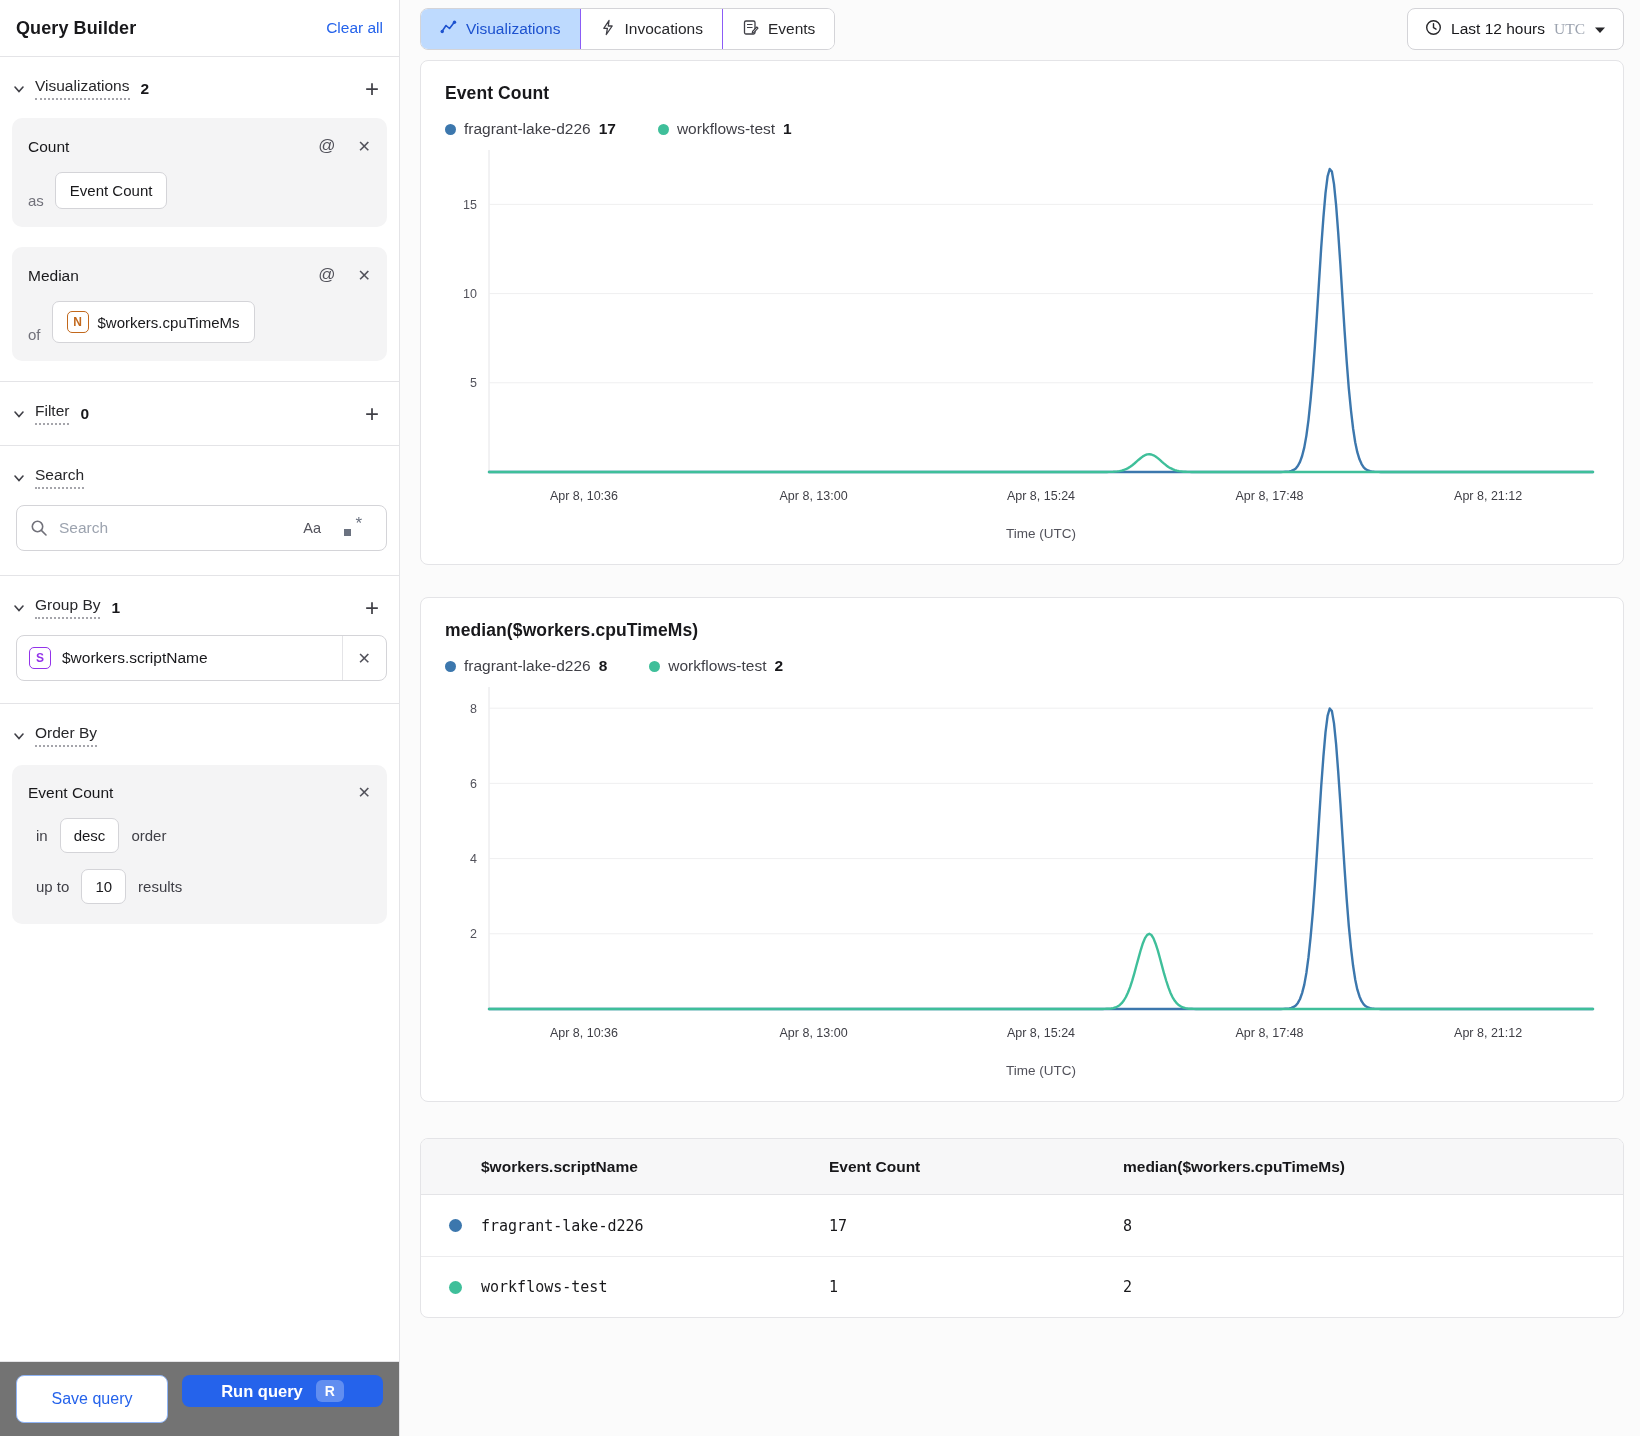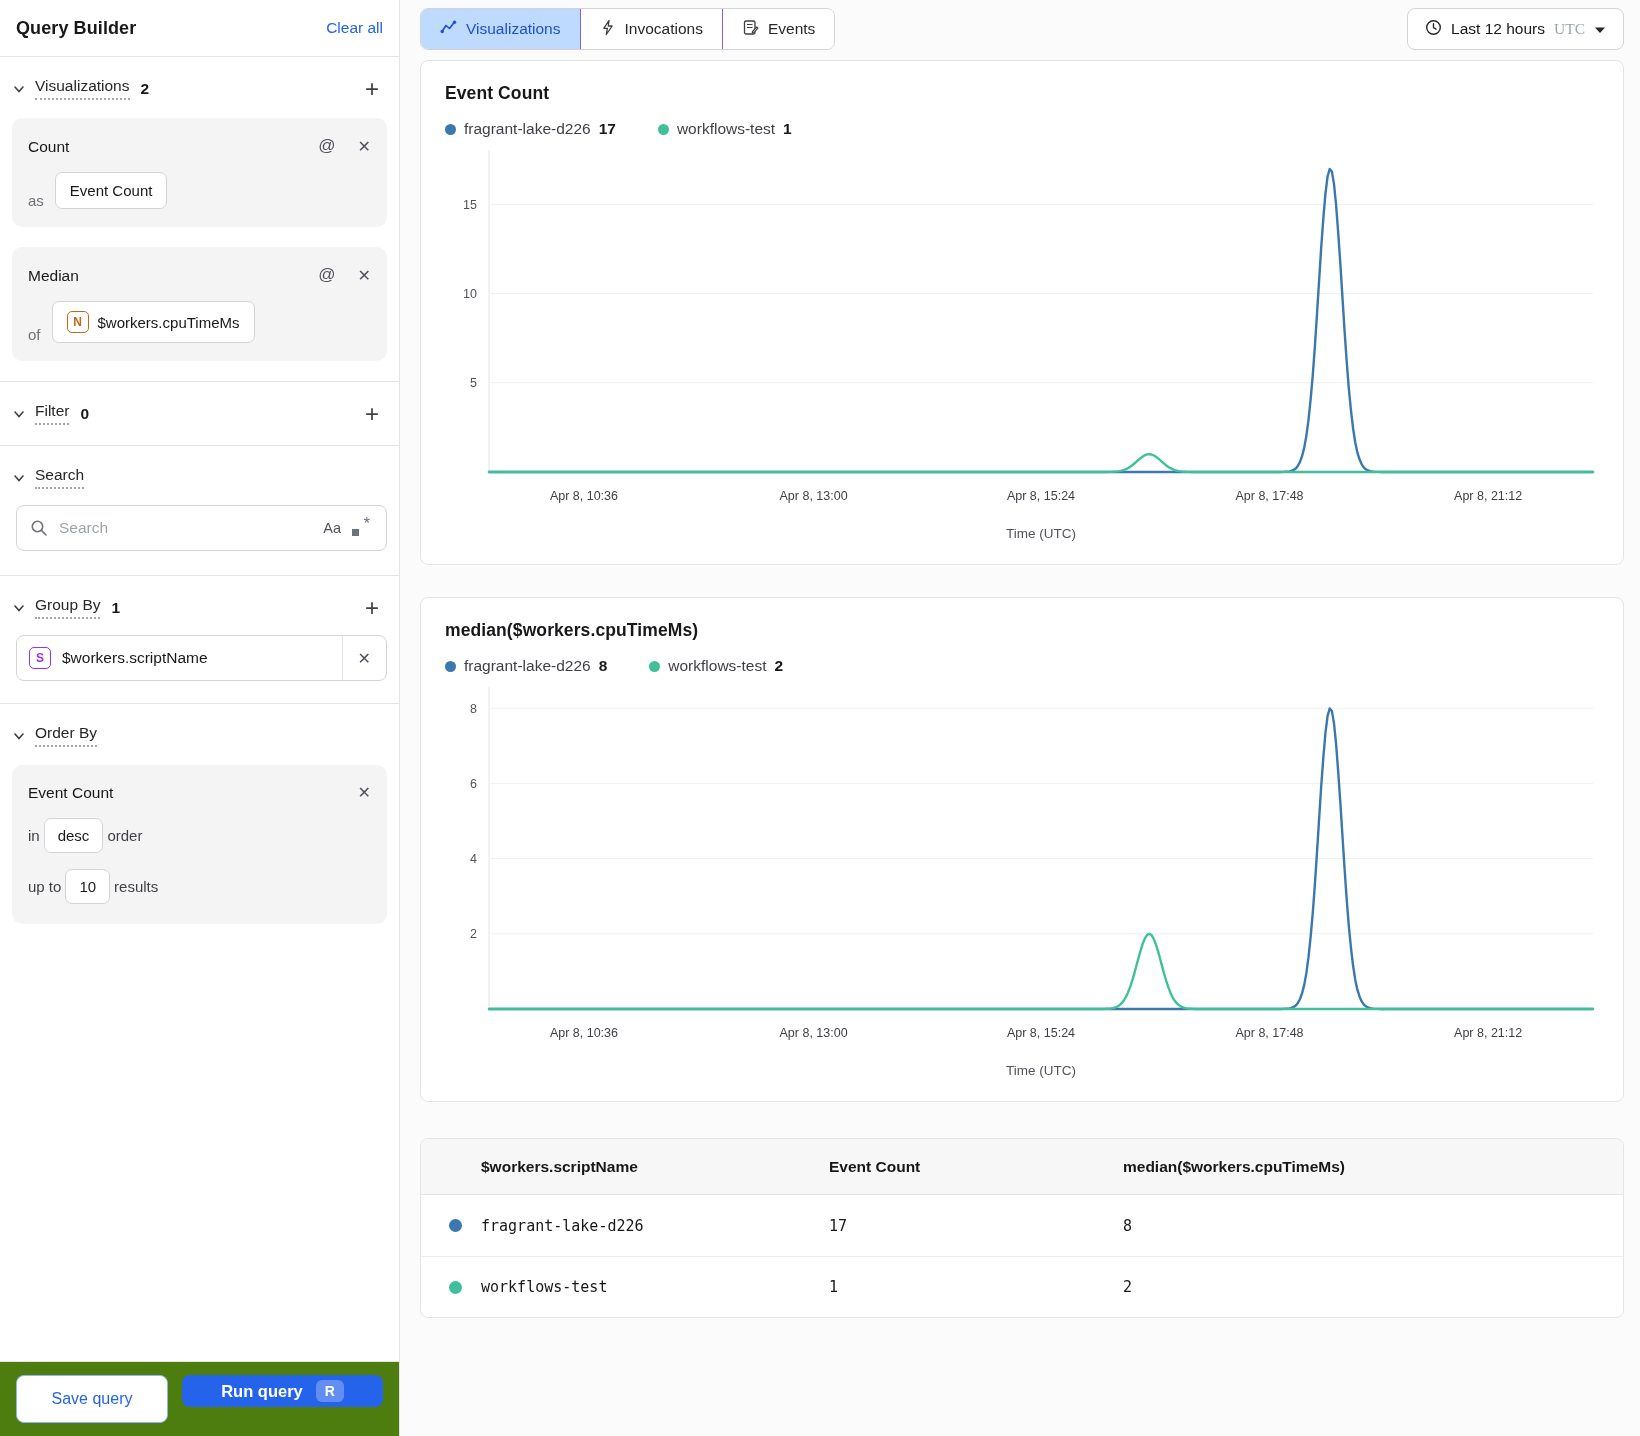--- a/index.html
+++ b/index.html
@@ -33,38 +33,38 @@
   .muted-kw { font-size:15px; color:#71717a; }
   .white-box { background:#fff; border:1px solid #d4d4d8; border-radius:7px; padding:9px 14px; font-size:15px; display:flex; align-items:center; gap:9px; }
   .field-icon { width:22px; height:22px; border-radius:5px; border:1.5px solid; display:flex; align-items:center; justify-content:center; font-size:12px; font-weight:700; flex:0 0 auto; }
   .field-icon.n { color:#c2681c; border-color:#c2681c; }
   .field-icon.s { color:#9333ea; border-color:#9333ea; }
 
   .search-wrap { margin:2px 12px 24px 16px; position:relative; }
   .search-input { width:100%; height:46px; border:1px solid #d4d4d8; border-radius:8px; padding:0 82px 0 42px; font-size:15.5px; font-family:inherit; color:#18181b; background:#fff; outline:none; }
   .search-input::placeholder { color:#9ca3af; }
   .search-mag { position:absolute; left:14px; top:14px; }
-  .search-icons { position:absolute; right:18px; top:0; height:46px; display:flex; align-items:center; gap:10px; }
+  .search-icons { position:absolute; right:26px; top:0; height:46px; display:flex; align-items:center; gap:22px; }
   .aa-icon { font-size:14.5px; color:#52525b; cursor:pointer; }
   .regex-icon { position:relative; width:18px; height:18px; cursor:pointer; }
   .regex-icon .sq { position:absolute; left:1px; bottom:1px; width:7px; height:7px; background:#6b7280; }
   .regex-icon .ast { position:absolute; right:-1px; top:-5px; font-size:17px; color:#6b7280; }
 
   .group-pill { margin:2px 12px 22px 16px; background:#fff; border:1px solid #d4d4d8; border-radius:8px; height:46px; display:flex; align-items:center; padding-left:12px; }
   .group-pill .name { font-size:15.5px; margin-left:11px; }
   .vdiv { width:1px; align-self:stretch; background:#e4e4e7; }
   .pill-x { padding:0 15px; font-size:16px; color:#52525b; cursor:pointer; }
 
   .order-card { background:#f4f4f5; border-radius:10px; margin:4px 12px 20px; padding:18px 16px 20px; }
   .order-head { display:flex; align-items:center; }
   .order-field { font-size:15.5px; }
-  .order-row { margin-top:16px; display:flex; align-items:center; gap:4px; font-size:15px; color:#3f3f46; }
+  .order-row { margin-top:16px; display:flex; align-items:center; gap:12px; font-size:15px; color:#3f3f46;margin-left:8px; }
   .mini-box { background:#fff; border:1px solid #d4d4d8; border-radius:7px; padding:8px 13px; font-size:15px; color:#18181b; }
 
-  .sb-footer { flex:0 0 auto; border-top:1px solid #e4e4e7; background:#4d7c0f; padding:13px 16px; display:flex; gap:14px; }
+  .sb-footer { flex:0 0 auto; border-top:1px solid #e4e4e7; background:#737373; padding:13px 16px; display:flex; gap:14px; }
   .btn-save { flex:0 0 152px; height:48px; background:#fff; border:1px solid #8fb4f5; border-radius:8px; color:#2563eb; font-size:16px; font-weight:500; font-family:inherit; cursor:pointer; }
   .btn-run { flex:1 1 auto; height:32px; background:#2563eb; border:none; border-radius:8px; color:#fff; font-size:16.5px; font-weight:600; font-family:inherit; cursor:pointer; display:flex; align-items:center; justify-content:center; gap:13px; }
   .kbd { background:rgba(255,255,255,.28); border-radius:6px; padding:3px 9px; font-size:14px; font-weight:600; }
 
   
   .main { flex:1 1 auto; background:#fbfbfb; padding:8px 16px 0 20px; display:flex; flex-direction:column; overflow:hidden; }
   .topbar { display:flex; align-items:center; justify-content:space-between; padding:0 0 10px; }
   .tabs { display:flex; border:1px solid #d4d4d8; border-radius:8px; background:#fff; overflow:hidden; }
   .tab { display:flex; align-items:center; gap:9px; padding:0 19px; height:40px; font-size:15.5px; color:#27272a; cursor:pointer; background:#fff; }
   .tab + .tab { border-left:1px solid #8b5cf6; }

